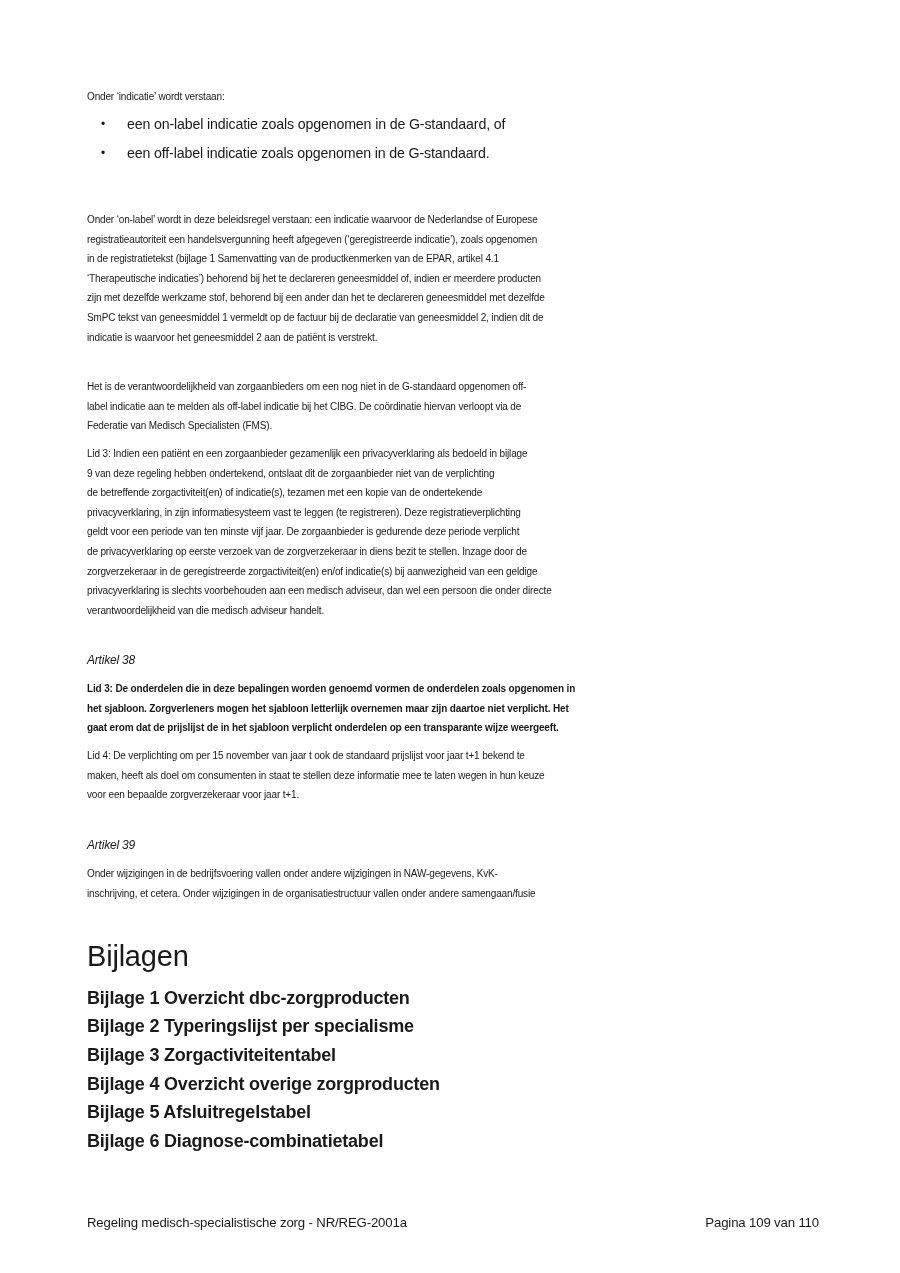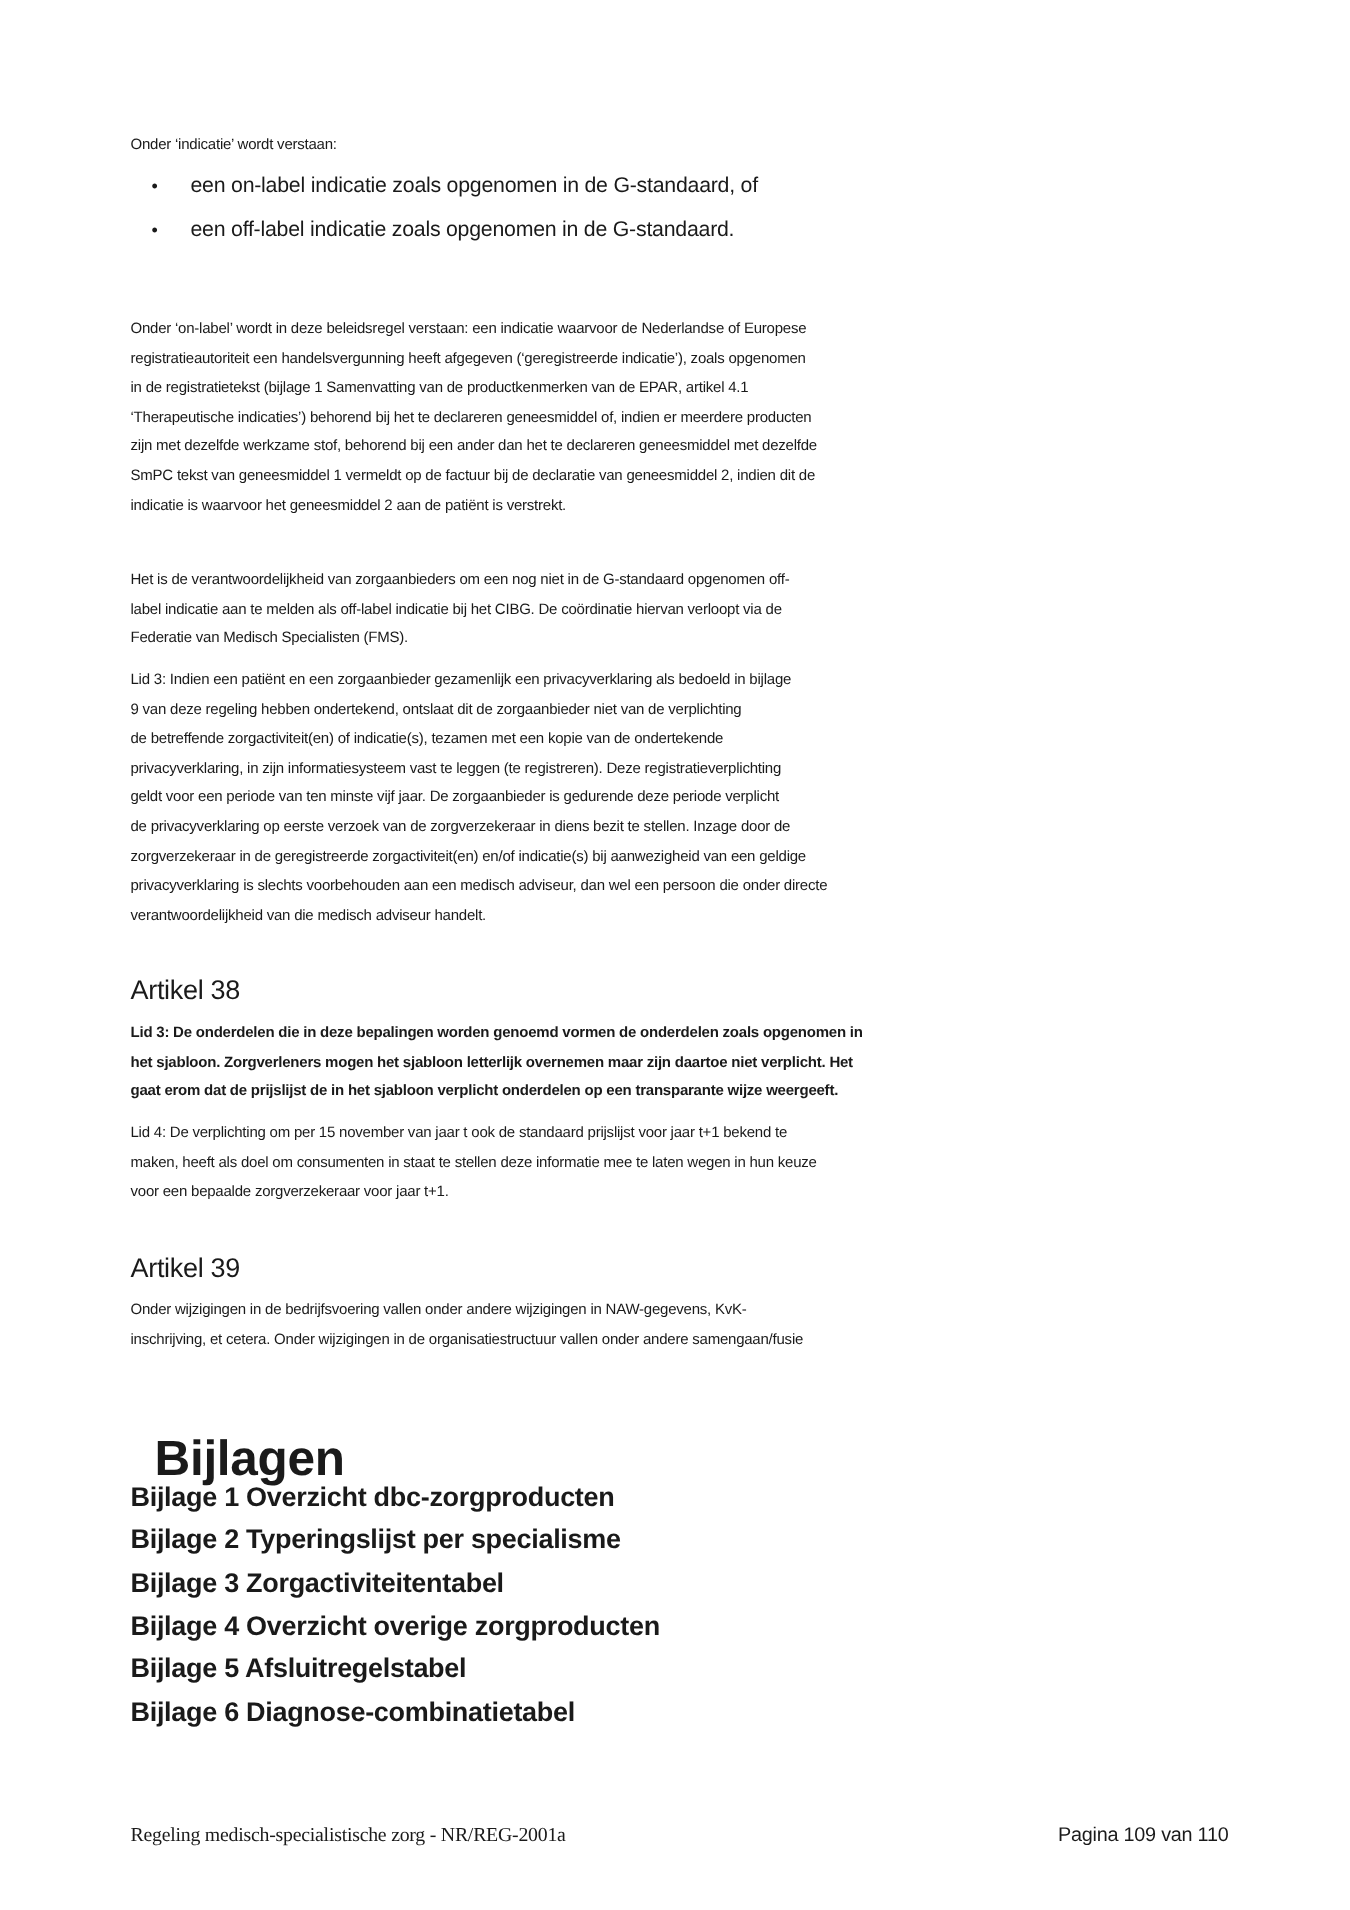--- a/index.html
+++ b/index.html
@@ -8,25 +8,25 @@
     font-family: "Liberation Sans", "DejaVu Sans", sans-serif;
     color: #1a1a1a;
   }
   .page { position: absolute; left: 87px; top: 0; width: 732px; }
   p, .line { margin: 0; }
   .body-text { font-size: 10px; line-height: 19.6px; letter-spacing: -0.15px; }
   .abs { position: absolute; left: 0; width: 732px; }
   .bullets { list-style: none; margin: 0; padding: 0; }
   .bullets li { position: relative; padding-left: 40px; font-size: 14.2px; line-height: 19.6px; letter-spacing: -0.15px; }
   .bullet-glyph { position: absolute; left: 14px; top: 0; font-size: 12px; }
-  .artikel { font-size: 18px; line-height: 19.6px; letter-spacing: -0.2px; }
-  .heading { font-size: 33px; line-height: 30px; font-weight: bold; margin: 16px; letter-spacing: -0.2px; }
+  .artikel { font-style: italic; font-size: 12px; line-height: 19.6px; letter-spacing: -0.2px; }
+  .heading { font-size: 29px; line-height: 30px; font-weight: normal; margin: 0; letter-spacing: -0.2px; }
   .bijlage { font-weight: bold; font-size: 18px; line-height: 19.6px; letter-spacing: -0.2px; position: absolute; left: 0; }
   .footer { position: absolute; top: 1214px; left: 87px; width: 732px; font-size: 13.2px; line-height: 18px; letter-spacing: -0.15px; }
-  .footer .left { position: absolute; left: 0; font-family: Liberation Serif, serif; }
+  .footer .left { position: absolute; left: 0; }
   .footer .right { position: absolute; right: 0; }
 </style>
 </head>
 <body>
 
 <div class="page">
 
   <p class="abs body-text" style="top:87px;">Onder ‘indicatie’ wordt verstaan:</p>
   <ul class="bullets abs" style="top:115px;">
     <li style="margin-bottom:9.5px;">

